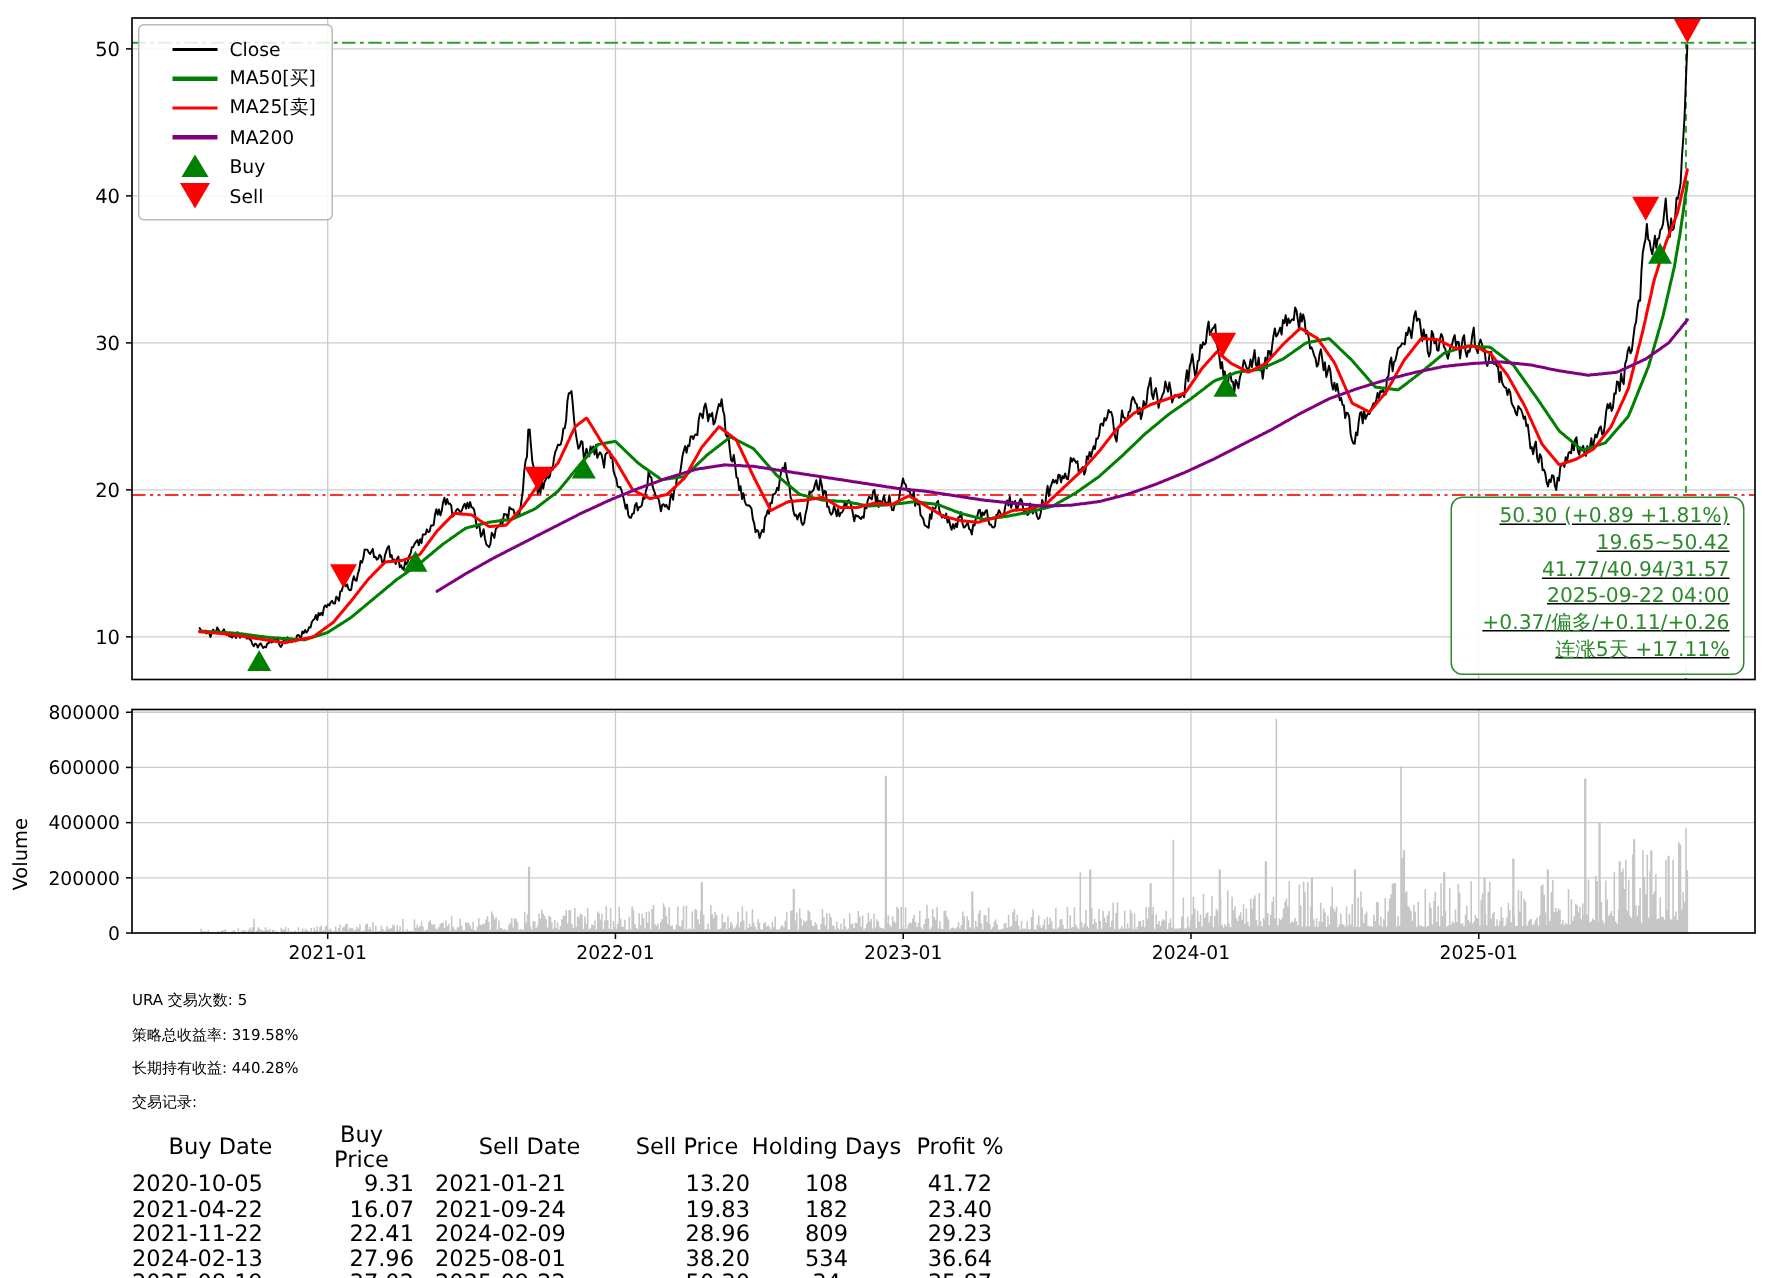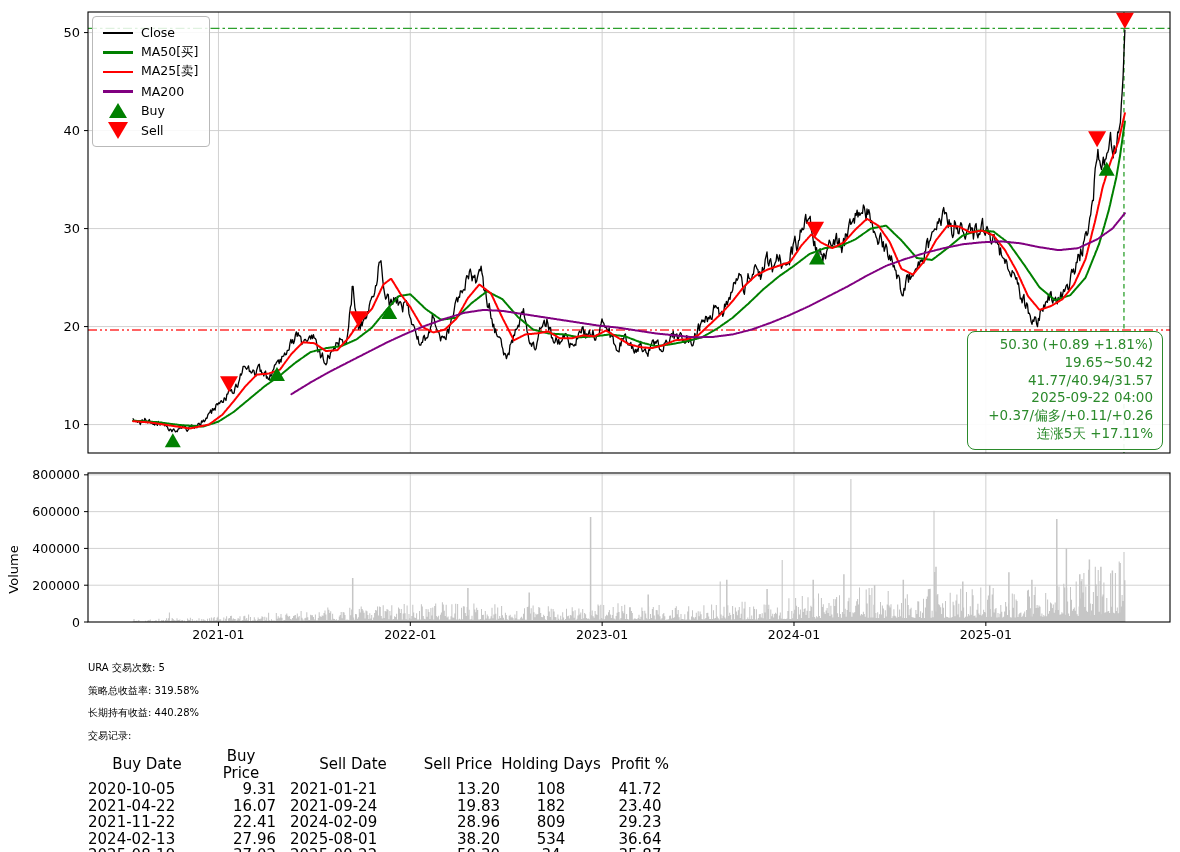--- a/index.html
+++ b/index.html
@@ -1,21 +1,21 @@
 <!DOCTYPE html>
 <html><head>
 <meta charset="utf-8">
 <style>
   html,body{margin:0;padding:0;background:#ffffff;}
   body{font-family:"DejaVu Sans","Liberation Sans",sans-serif;}
   #figure{position:relative;width:1180px;height:852px;background:#ffffff;overflow:hidden;}
   #chart-svg{position:absolute;left:0;top:0;}
   
   #legend{position:absolute;left:92px;top:16px;background:rgba(255,255,255,0.85);
-          border:1px solid #b9b9b9;border-radius:4px;padding:6px 10px 6px 8px;z-index:5;}
+          border:1px solid #b9b9b9;border-radius:4px;padding:6px 10px 6px 20px;z-index:5;}
   .legend-row{display:flex;align-items:center;height:19.5px;}
   .legend-swatch{width:34px;display:flex;justify-content:center;align-items:center;}
   .legend-line{width:30px;height:2.5px;}
   .legend-label{font-size:12.5px;color:#000;margin-left:6px;white-space:nowrap;}
   .tri-up{width:0;height:0;border-left:9px solid transparent;border-right:9px solid transparent;border-bottom:15px solid #008000;}
   .tri-down{width:0;height:0;border-left:10px solid transparent;border-right:10px solid transparent;border-top:17px solid #ff0000;}
   
   #annotation{position:absolute;left:967px;top:331px;width:176px;z-index:6;
       border:1.5px solid #2b8a2b;border-radius:8px;background:rgba(255,255,255,0.92);
       padding:4px 9px 6px 9px;text-align:right;}
@@ -143,21 +143,21 @@
         <span class="legend-label">Buy</span>
       </div>
       <div class="legend-row">
         <div class="legend-swatch">
           <div class="tri-down"></div>
         </div>
         <span class="legend-label">Sell</span>
       </div>
     </div>
 
-  <div id="annotation" style="border-color: rgb(43, 138, 43);">
+  <div id="annotation" style="border-color: rgb(43, 138, 43); text-decoration: underline;">
       <div class="anno-line" style="color: rgb(43, 138, 43);">50.30 (+0.89 +1.81%)</div>
       <div class="anno-line" style="color: rgb(43, 138, 43);">19.65~50.42</div>
       <div class="anno-line" style="color: rgb(43, 138, 43);">41.77/40.94/31.57</div>
       <div class="anno-line" style="color: rgb(43, 138, 43);">2025-09-22 04:00</div>
       <div class="anno-line" style="color: rgb(43, 138, 43);">+0.37/偏多/+0.11/+0.26</div>
       <div class="anno-line" style="color: rgb(43, 138, 43);">连涨5天 +17.11%</div>
     </div>
 
   <div id="textblock">
     <div id="summary">

